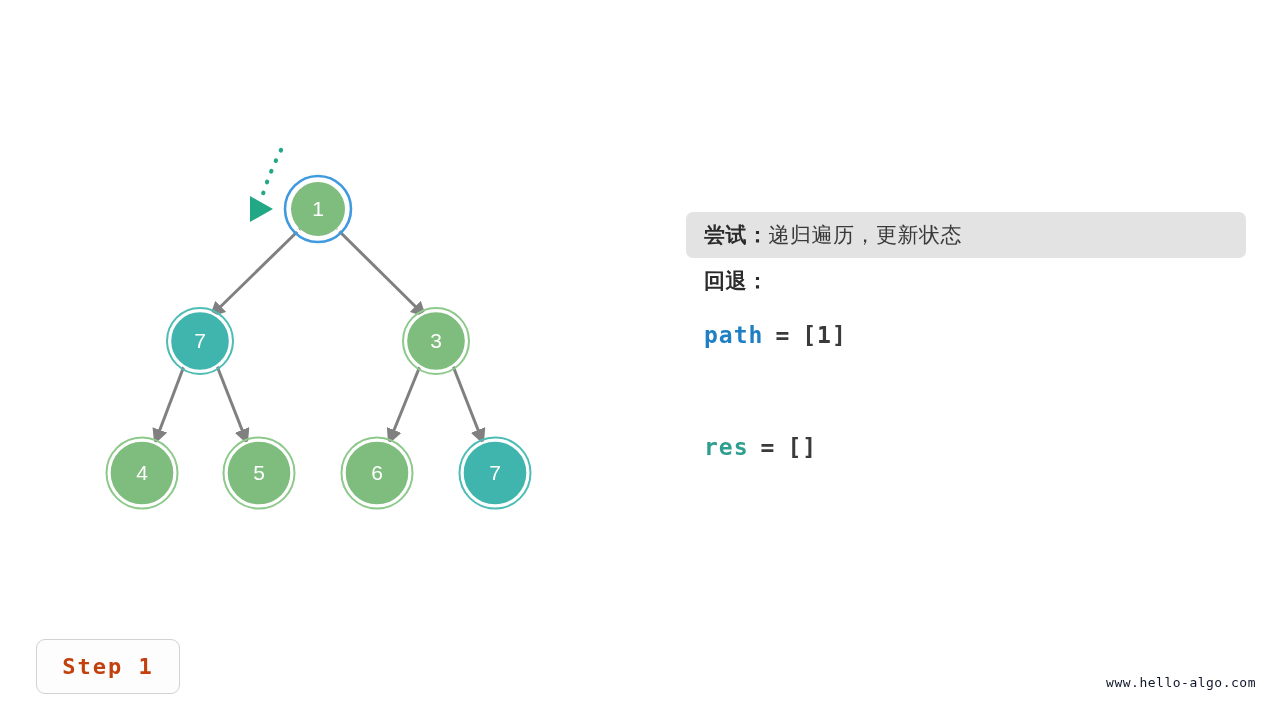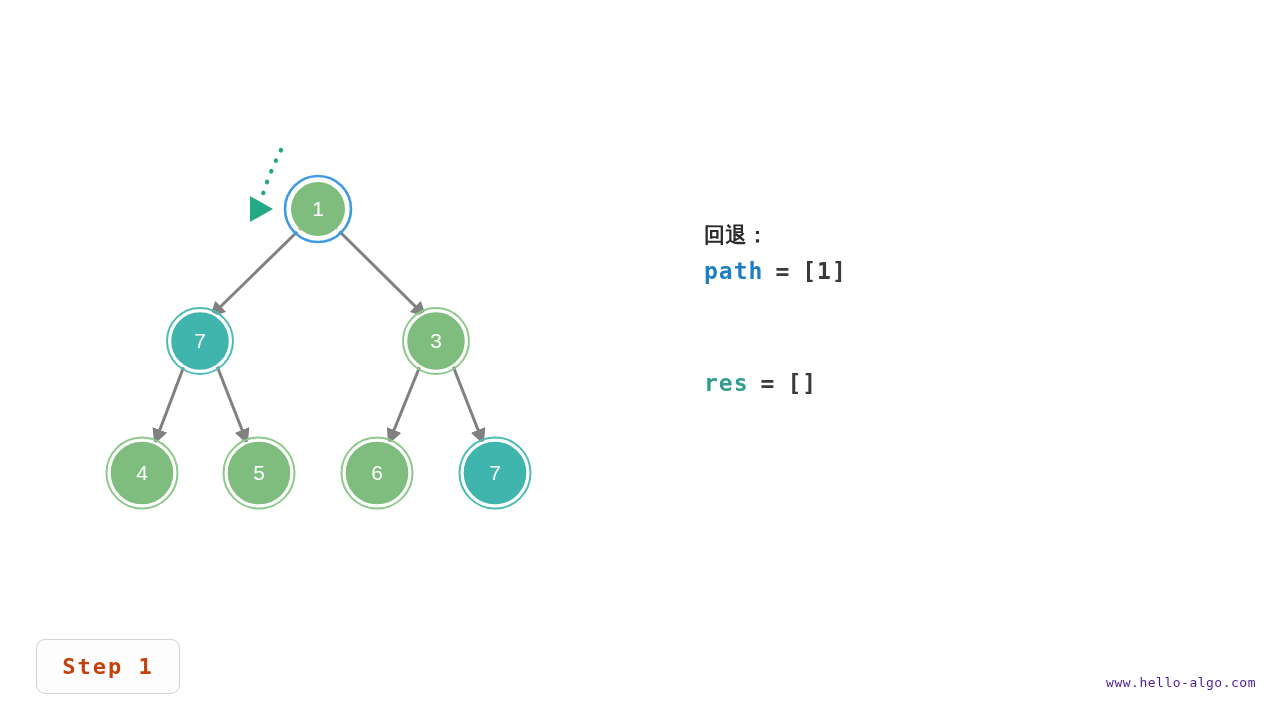--- a/index.html
+++ b/index.html
@@ -65,21 +65,21 @@
   .var-row {
     display: flex;
     align-items: baseline;
     padding: 0 18px;
     box-sizing: border-box;
     font-family: "DejaVu Sans Mono", "Liberation Mono", monospace;
     font-size: 23px;
     font-weight: bold;
     letter-spacing: 1px;
   }
-  #var-path { margin-top: 0; }
+  #var-path { margin-top: 18px; }
   #var-res  { margin-top: 86px; text-align: center; }
 
   .var-name { }
   .var-name.path-color { color: #1f7fc4; }
   .var-name.res-color  { color: #2f9e8f; }
   .var-eq {
     color: #3a3a3a;
     margin: 0 12px;
     font-weight: bold;
   }
@@ -106,21 +106,21 @@
     box-sizing: border-box;
   }
 
   
   #watermark {
     position: absolute;
     right: 24px;
     top: 675px;
     font-family: "DejaVu Sans Mono", "Liberation Mono", monospace;
     font-size: 13px;
-    color: #4c1d95;
+    color: #0f172a;
     letter-spacing: 0.5px;
   }
 </style>
 </head>
 <body>
 
 <svg id="tree-canvas" viewBox="0 0 680 560">
   <defs>
     <marker id="arrowhead" markerWidth="5.2" markerHeight="5.2" refX="3.6" refY="2.6" orient="auto" markerUnits="strokeWidth">
       <path d="M0,0 L5.2,2.6 L0,5.2 Z" fill="#808080"></path>
@@ -180,20 +180,24 @@
 
   <g>
     <circle cx="495" cy="473" r="35.5" fill="none" stroke="#4dbcb5" stroke-width="2"></circle>
     <circle cx="495" cy="473" r="32.5" fill="#3fb5ae" stroke="#ffffff" stroke-width="2.4"></circle>
     <text class="node-label" x="495" y="473" dy="7" text-anchor="middle">7</text>
   </g>
 </svg>
 
 <div id="info-panel">
 
+  <div class="hint-row highlight">
+    <span class="hint-key">尝试：</span>
+    <span class="hint-val">递归遍历，更新状态</span>
+  </div>
 
   <div class="hint-row">
     <span class="hint-key">回退：</span>
   </div>
 
   <div class="var-row" id="var-path">
     <span class="var-name path-color">path</span>
     <span class="var-eq">=</span>
     <span class="var-value">[1]</span>
   </div>

